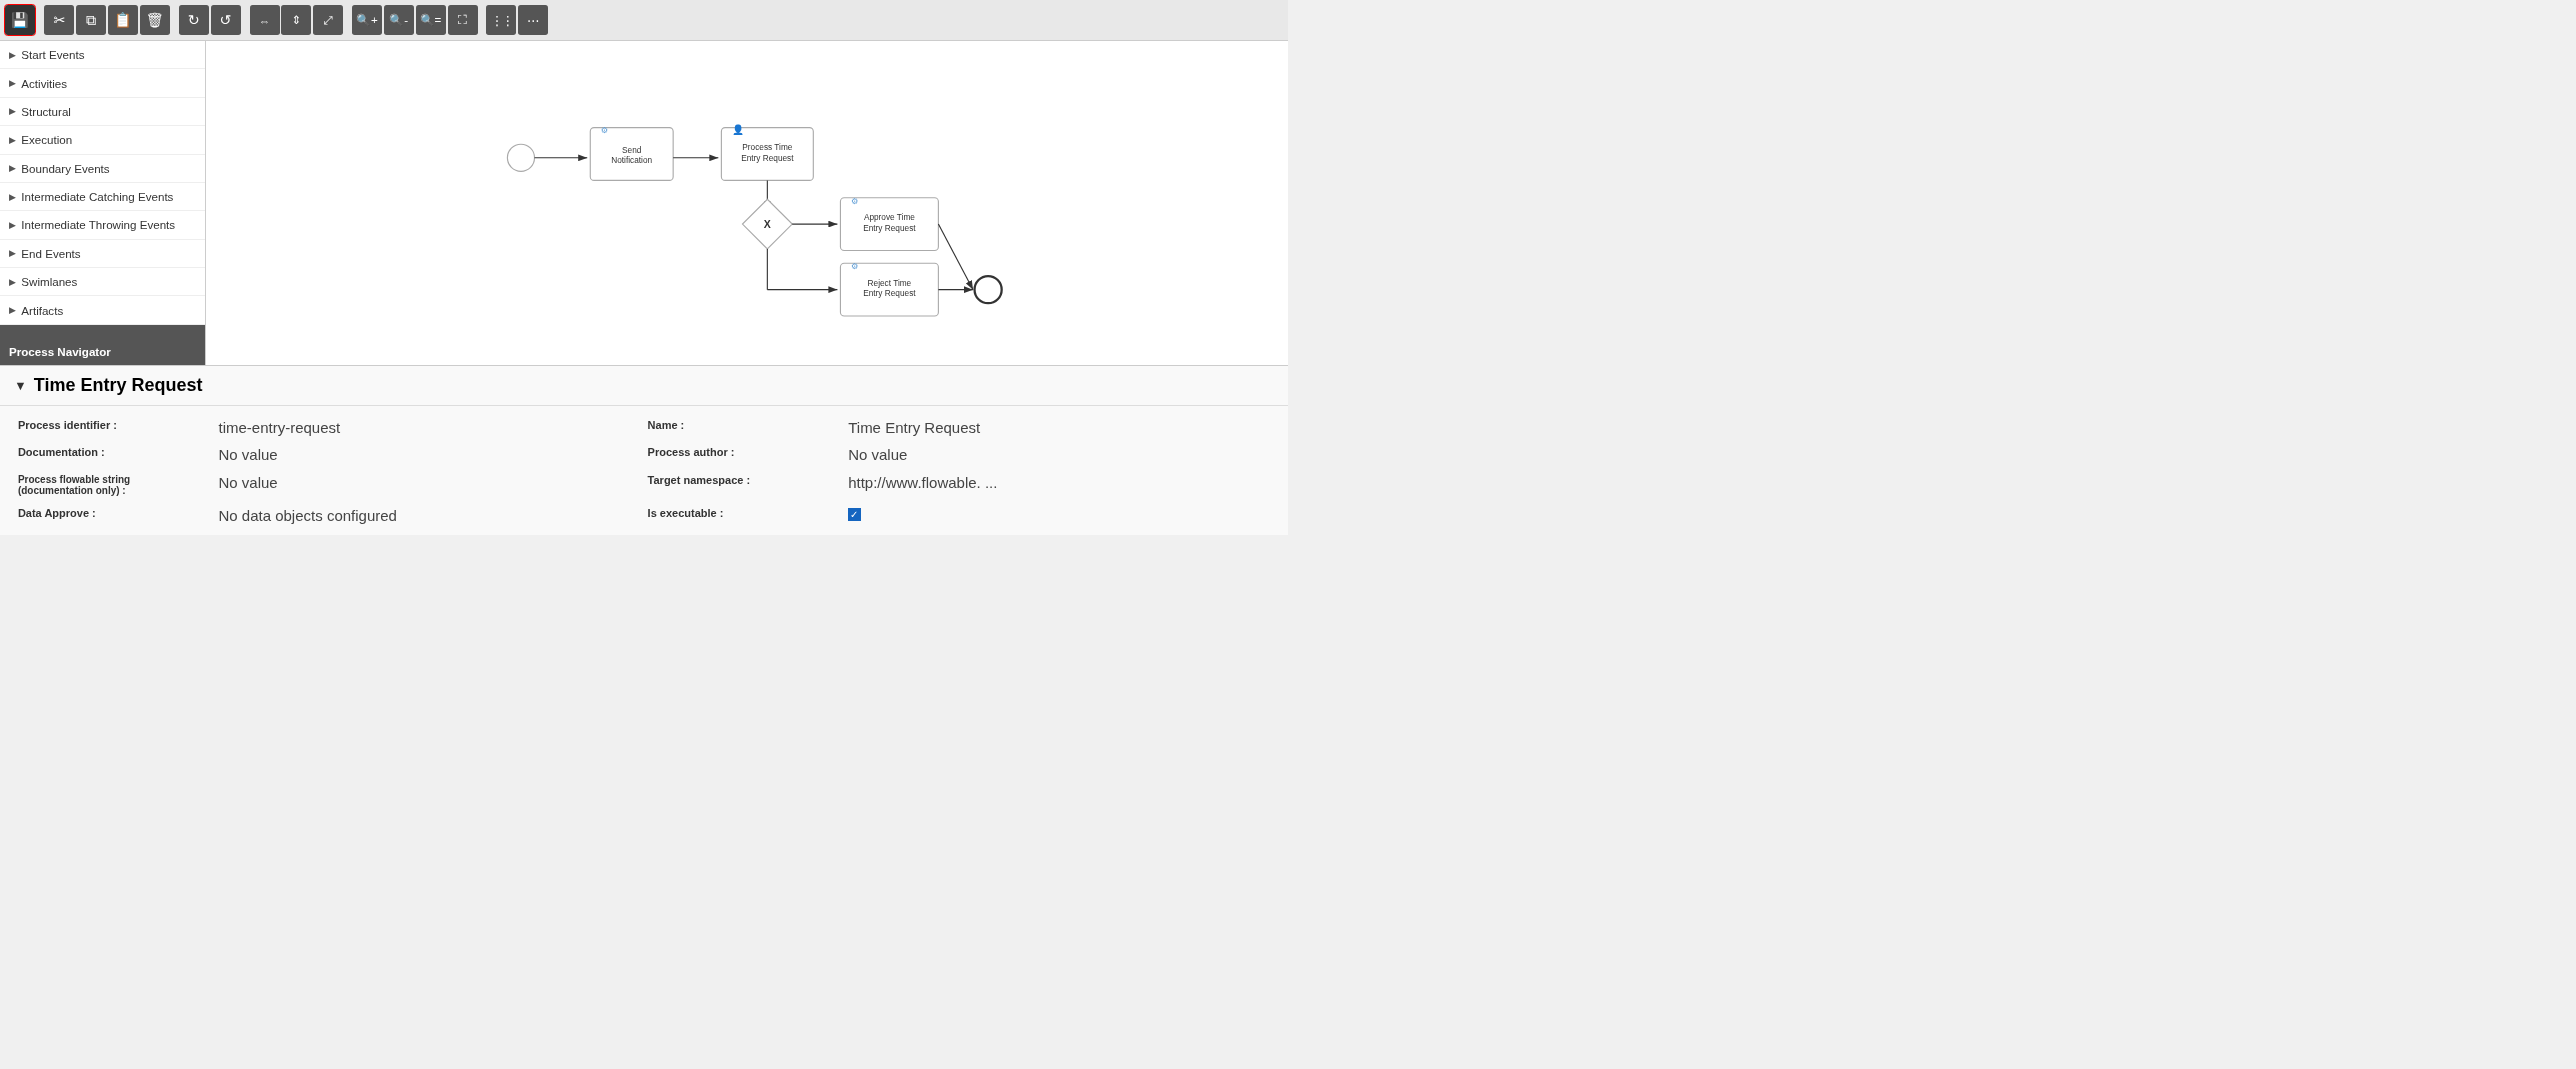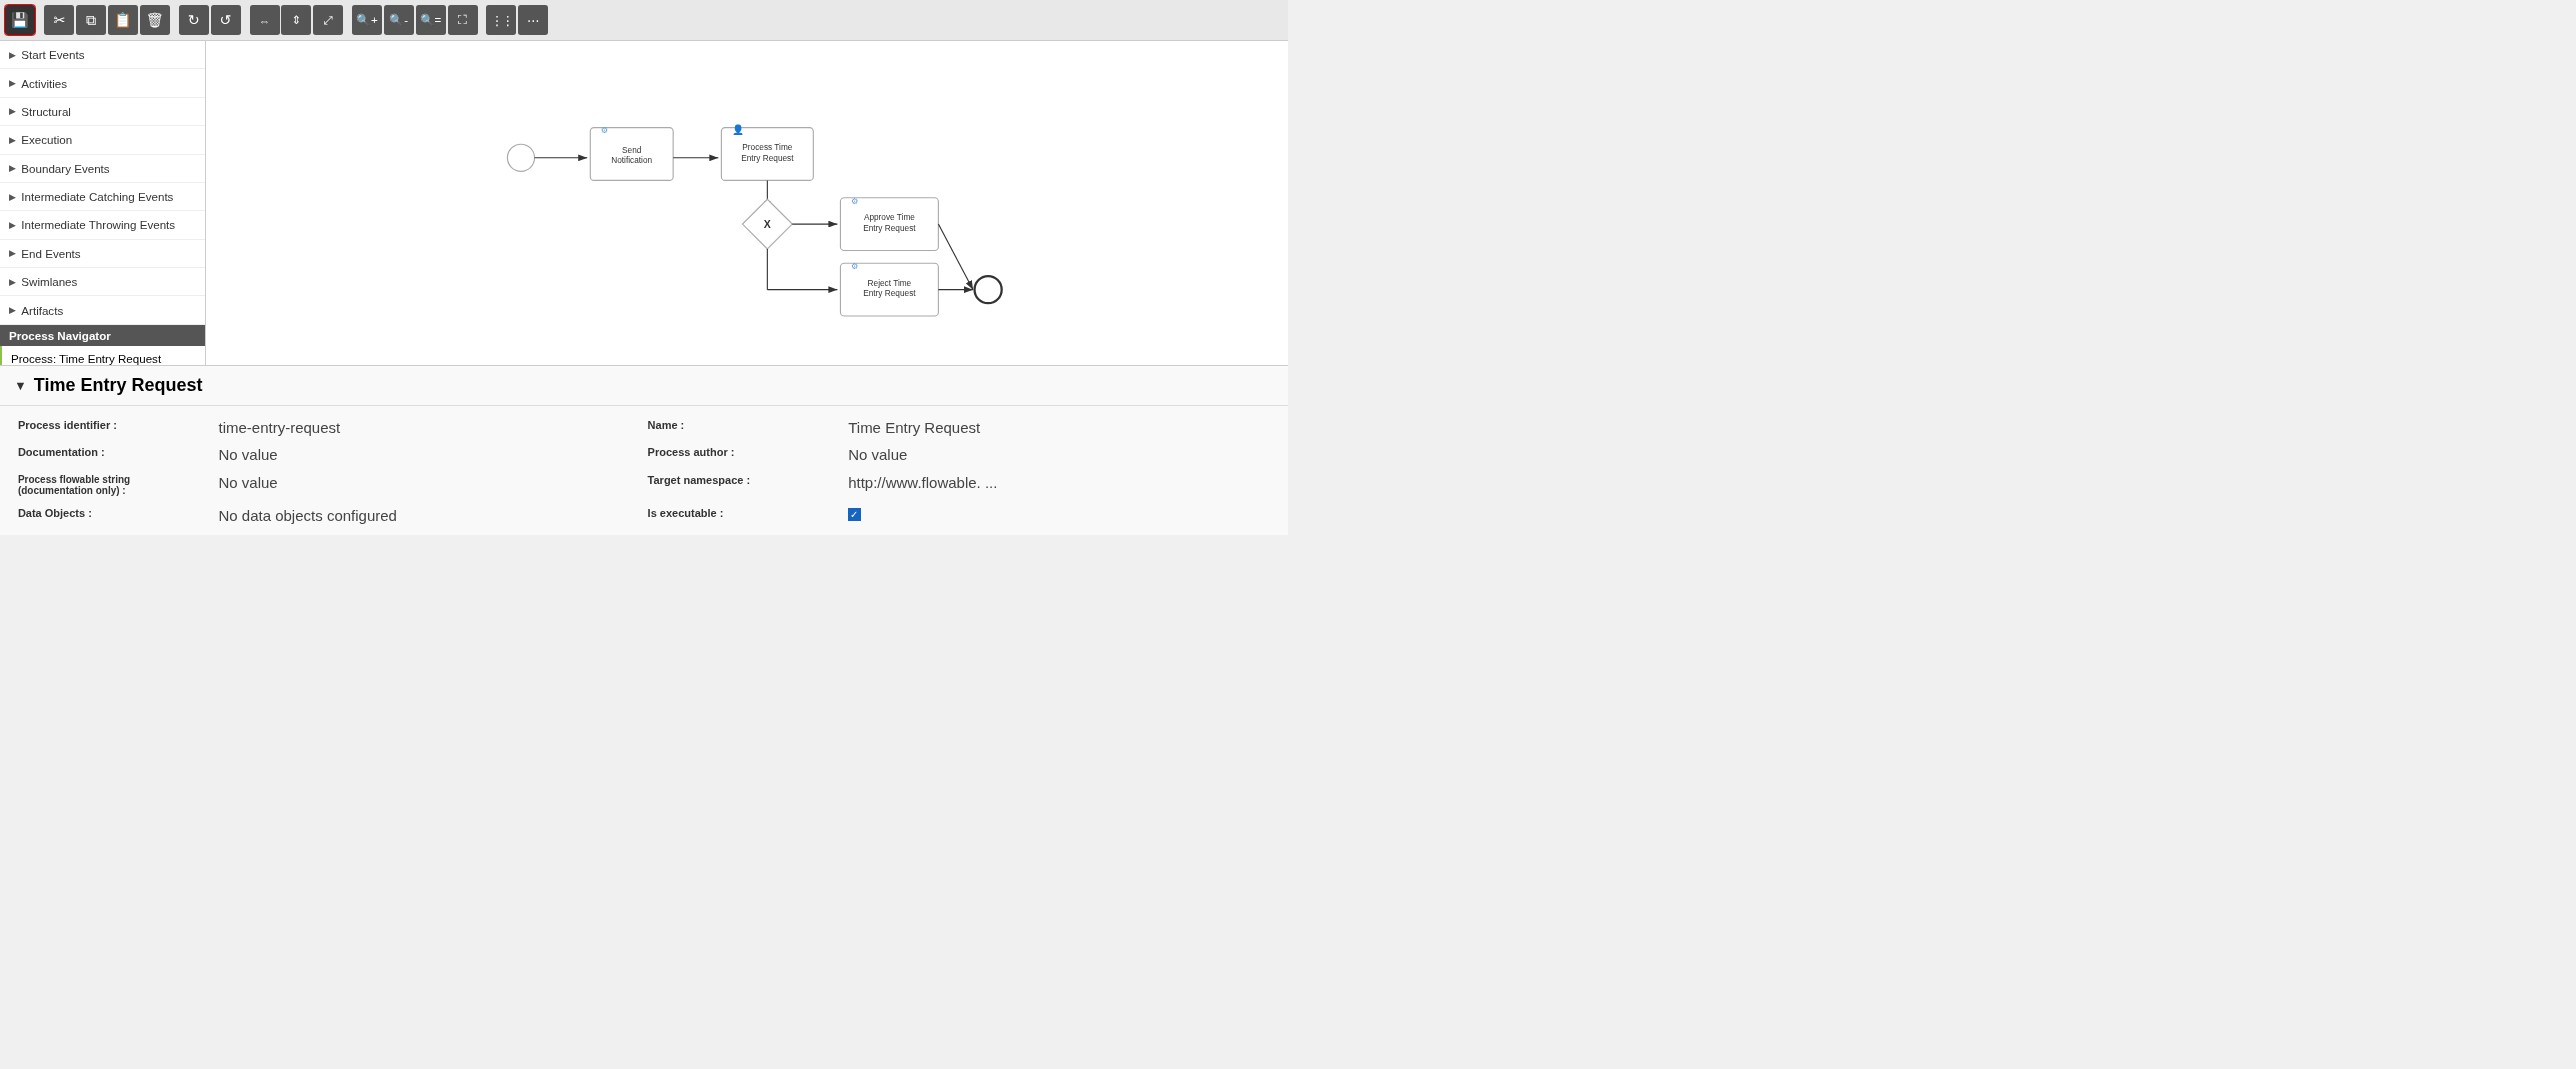--- a/index.html
+++ b/index.html
@@ -35,21 +35,21 @@
     }
     .sidebar-item {
       display: flex; align-items: center; gap: 5.4px;
       padding: 7.2px 9px; cursor: pointer; border-bottom: 0.9px solid #eee;
       font-size: 11.6px; color: #333;
     }
     .sidebar-arrow { font-size: 9px; color: #555; }
 
     
     #process-navigator {
-      background: #555; color: white; padding: 4px 9px;
+      background: #555; color: white; padding: 20px 9px;
       font-weight: bold; font-size: 11.6px;
     }
     #process-item {
       padding: 6.3px 9px; background: #fff; border-left: 2.7px solid #8bc34a;
       cursor: pointer; font-size: 11.6px;
     }
 
     
     #canvas {
       flex: 1; background: #fff; position: relative; overflow: hidden;
@@ -235,21 +235,21 @@
       <div class="prop-label">Documentation :</div>
       <div class="prop-value">No value</div>
       <div class="prop-label">Process author :</div>
       <div class="prop-value">No value</div>
 
       <div class="prop-label" style="font-size:10px;">Process flowable string (documentation only) :</div>
       <div class="prop-value">No value</div>
       <div class="prop-label">Target namespace :</div>
       <div class="prop-value">http://www.flowable. ...</div>
 
-      <div class="prop-label">Data Objects :</div>
+      <div class="prop-label">Data Approve :</div>
       <div class="prop-value">No data objects configured</div>
       <div class="prop-label">Is executable :</div>
       <div class="prop-value">
         <span class="checkbox-blue"></span>
       </div>
     </div>
 
     <div style="display:flex; padding: 1.8px 14.3px;">
       <div style="width:197px;"></div>
       <div style="flex:1;"></div>

